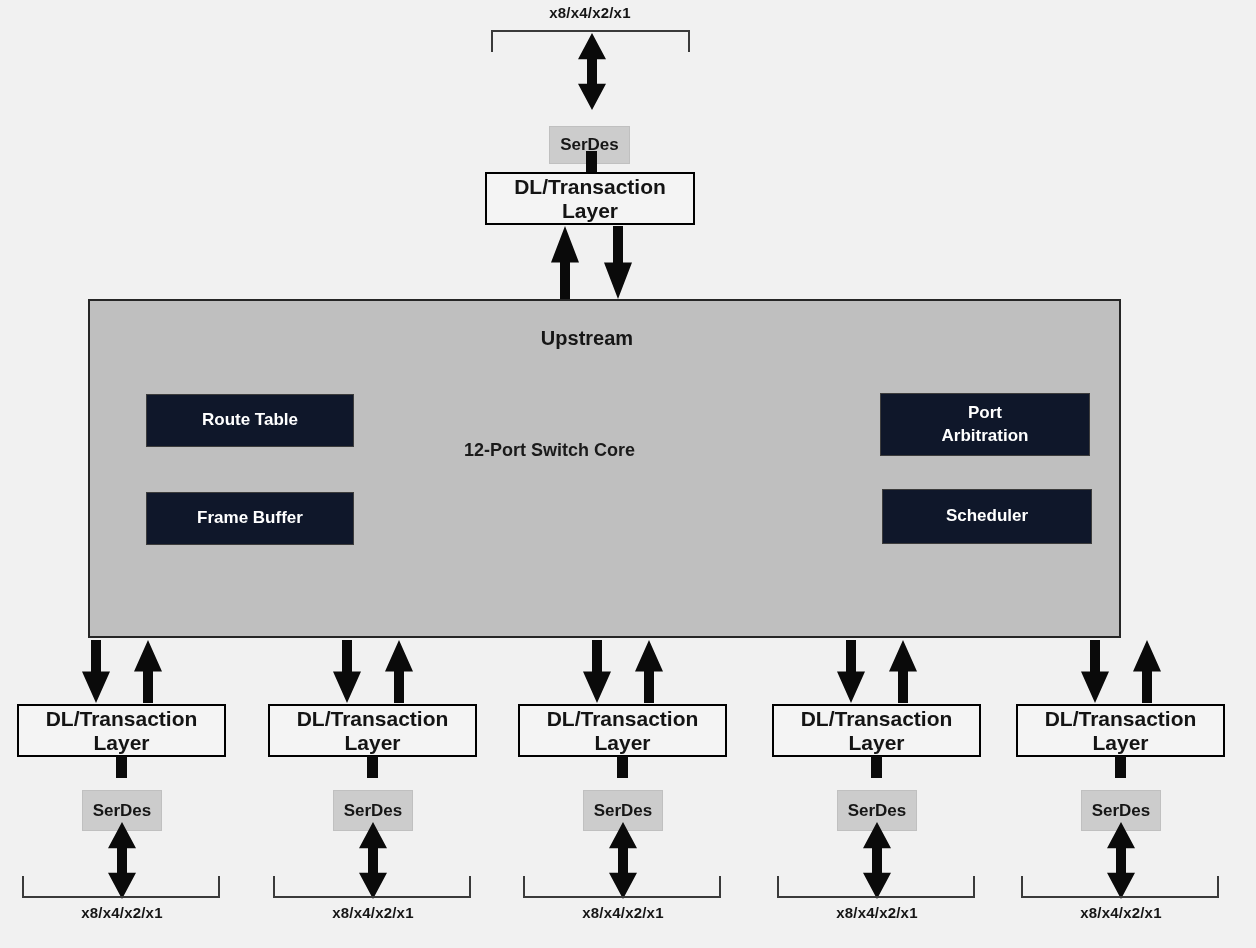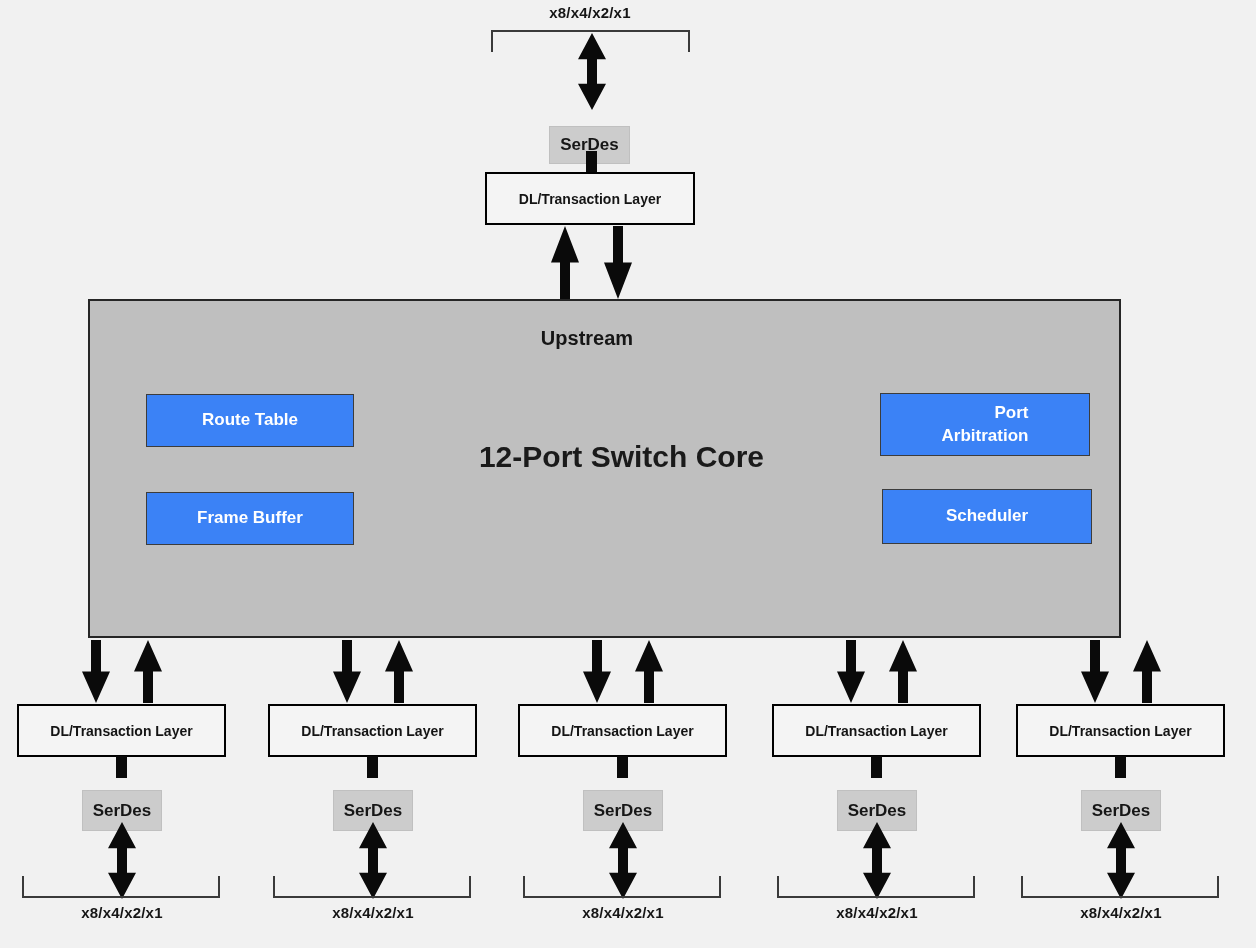--- a/index.html
+++ b/index.html
@@ -40,44 +40,44 @@
     border:1px solid #c0c0c0;
     text-align:center;
     font-size:17px;
     color:#161616;
     margin-top:12px;
   }
   .dlbox {
     background:#f4f4f4;
     border:2px solid #000;
     text-align:center;
-    font-size:14px;
+    font-size:21px;
     color:#141414;
     display:flex; align-items:center; justify-content:center;
   }
   .connector { background:#0a0a0a; }
   .core {
     background:#bfbfbf;
     border:2px solid #262626;
   }
   .core-title {
-    text-align:right;
-    font-size:30px;
+    text-align:left;
+    font-size:18px;
     color:#1a1a1a;
   }
   .core-upstream {
     text-align:center;
     font-size:20px;
     color:#161616;
   }
   .block {
-    background:#3b82f6;
+    background:#0f172a;
     border:1px solid #3c3c3c;
     color:#ffffff;
-    text-align:right;
+    text-align:center;
     font-size:17px;
     display:flex; align-items:center; justify-content:center;
     white-space:pre-line;
     line-height:1.3;
   }
   .arrow-svg { display:block; }
   .col { position:absolute; top:640px; width:210px; height:308px; }
 </style>
 </head>
 <body>

